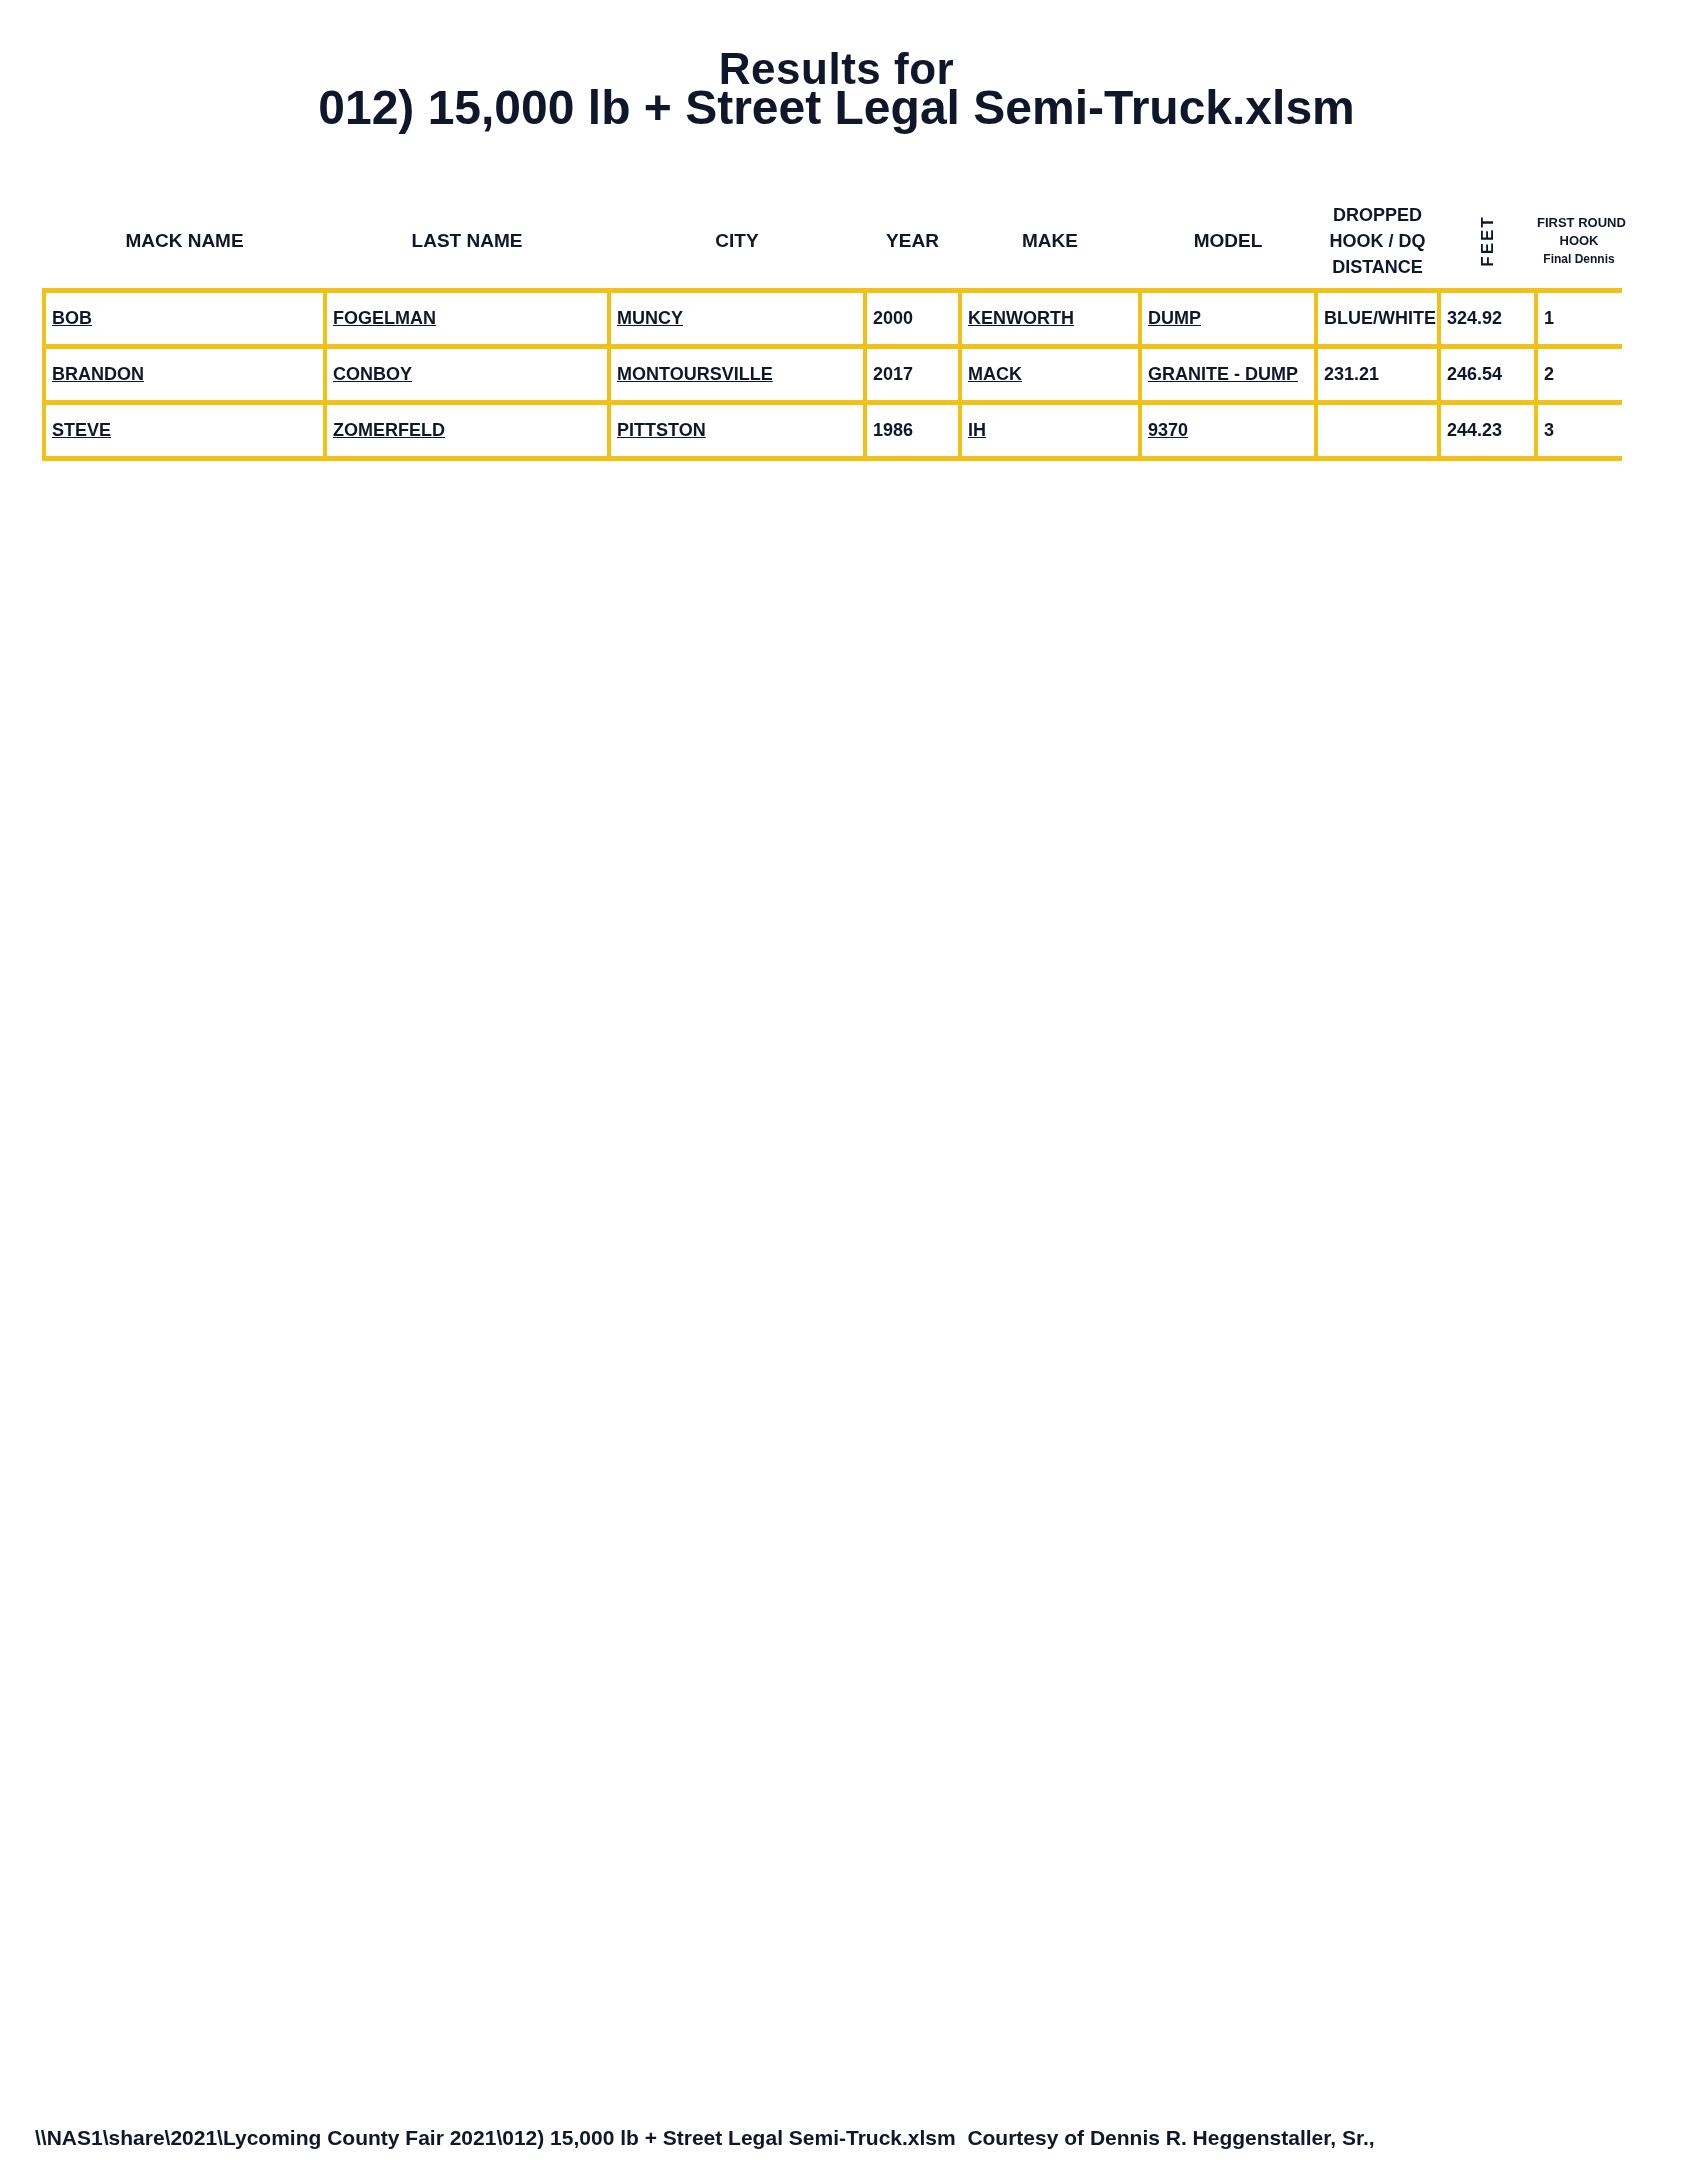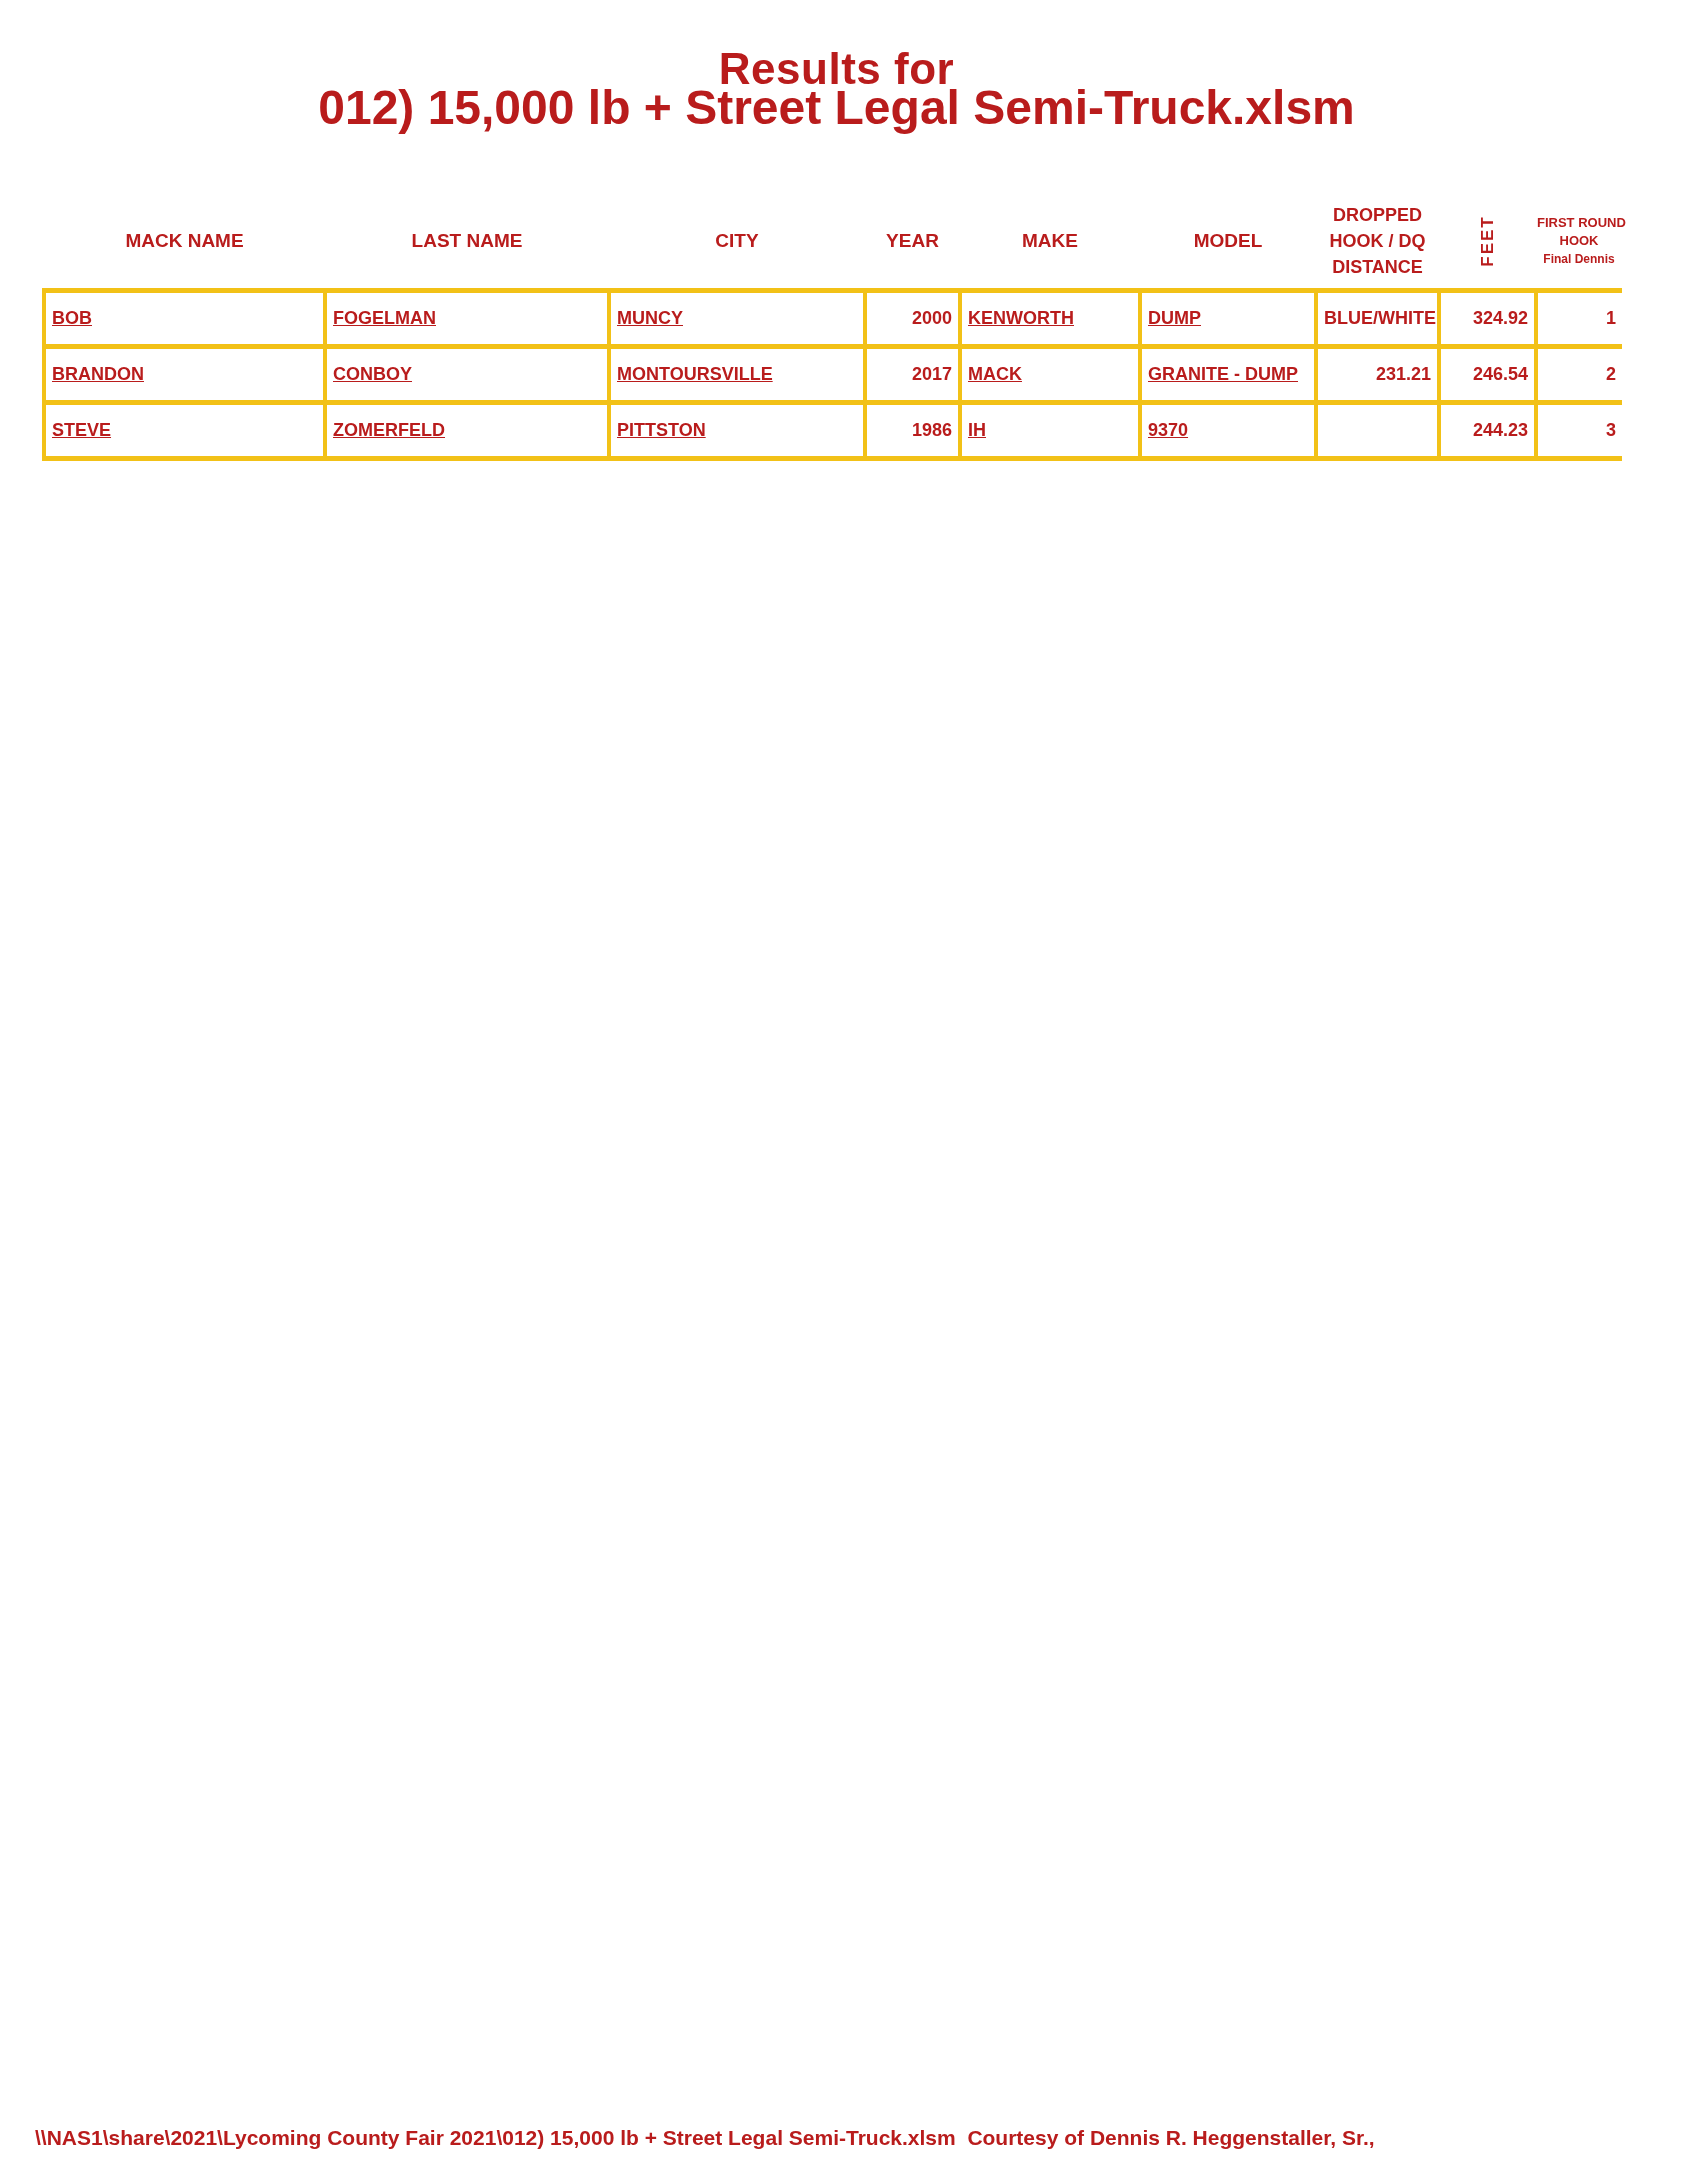--- a/index.html
+++ b/index.html
@@ -1,21 +1,21 @@
 <!DOCTYPE html>
 <html><head>
 <meta charset="utf-8">
 <style>
   html,body{margin:0;padding:0;background:#ffffff;}
   #page{
     position:relative;
     width:1683px;height:2178px;
     background:#ffffff;
     font-family:"Liberation Sans",sans-serif;
-    color:#b91c1c;
+    color:#0f172a;
     overflow:hidden;
   }
   
   .title1{
     position:absolute;top:44px;left:0;width:1673px;
     text-align:center;font-size:44px;font-weight:bold;
     letter-spacing:0.5px;
   }
   .title2{
     position:absolute;top:80px;left:0;width:1673px;
@@ -50,21 +50,21 @@
     border-left:4px solid var(--gold);
     border-right:4px solid var(--gold);
     border-top:5px solid var(--gold);
     border-bottom:5px solid var(--gold);
     font-size:18px;
     padding:0 6px;
     background:#ffffff;
   }
   tr.datarow td:last-child{border-right:none;}
   td.al{text-align:left;padding-left:9px;text-decoration:underline;}
-  td.ac{text-align:right;}
+  td.ac{text-align:left;}
   
   .footer{
     position:absolute;left:35px;top:2055px;width:1614px;
     font-size:21px;font-weight:bold;line-height:33px;
     white-space:pre;
   }
 </style>
 </head>
 <body>
 

